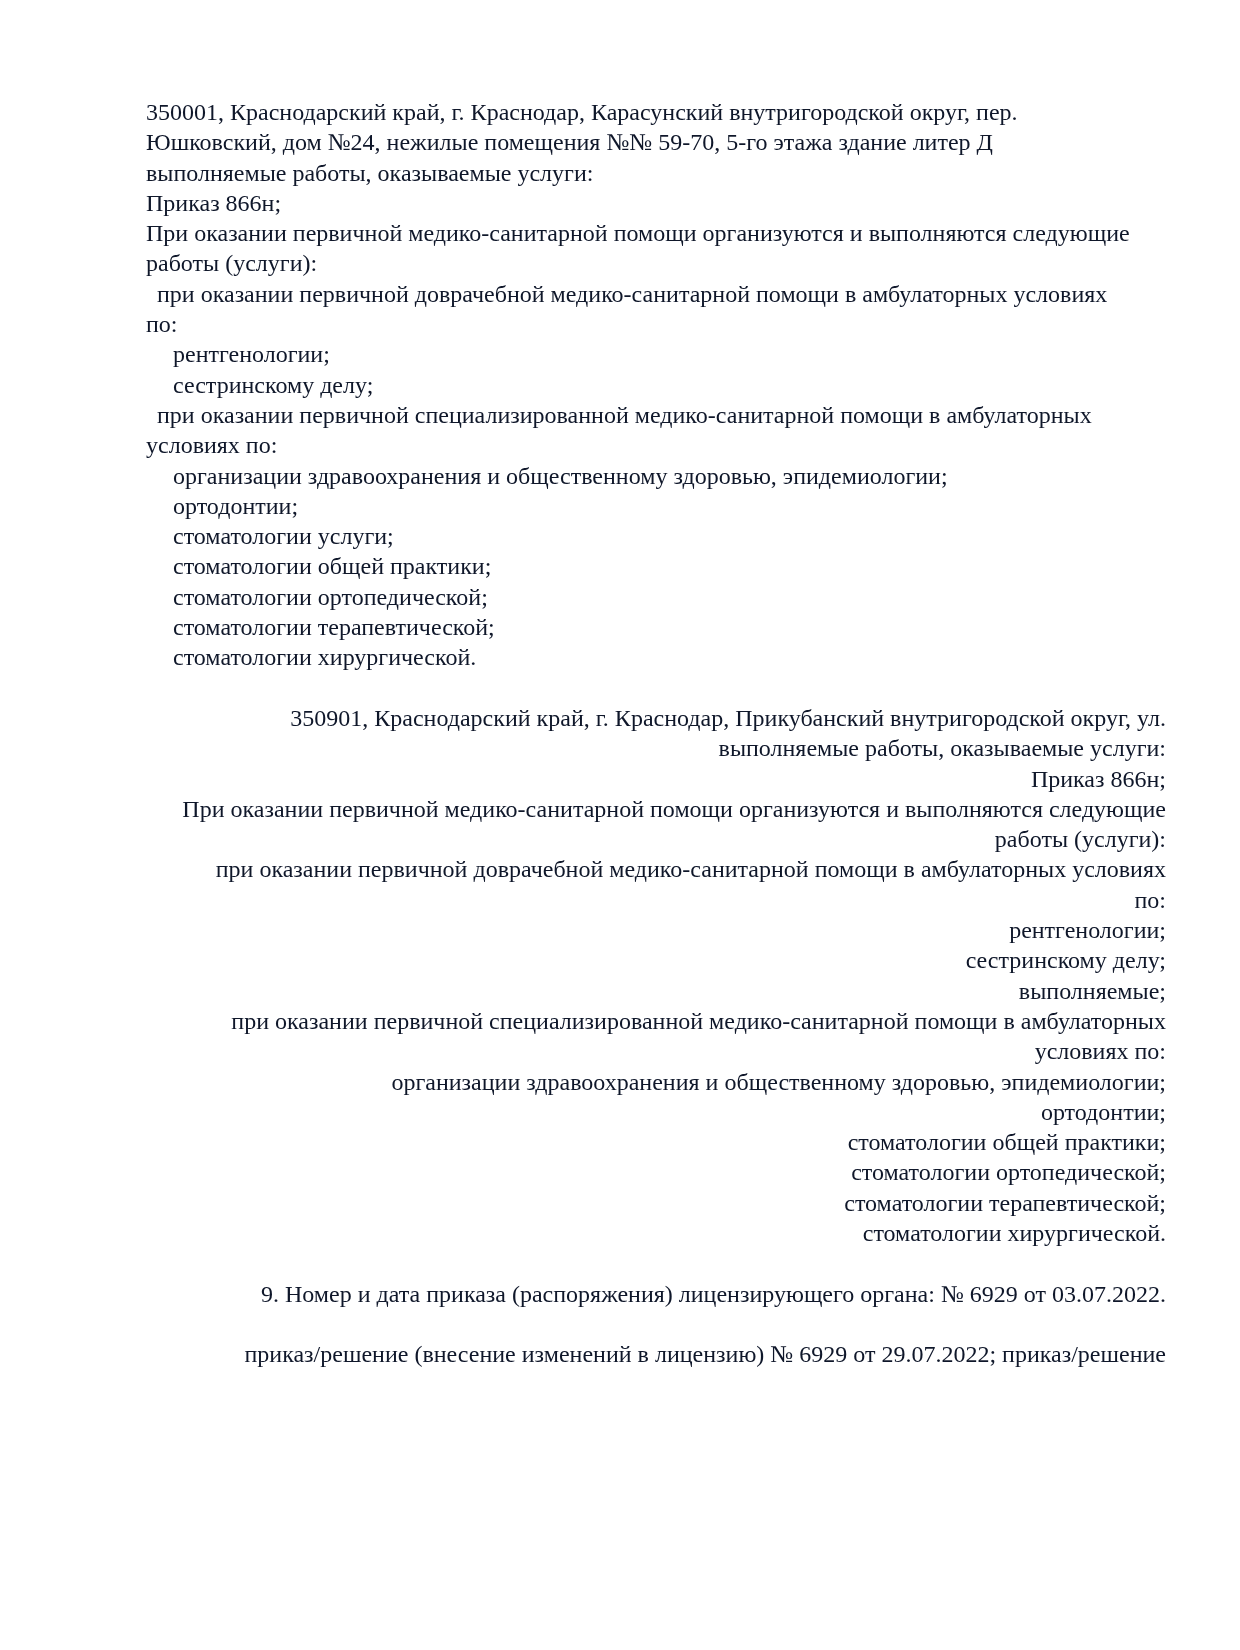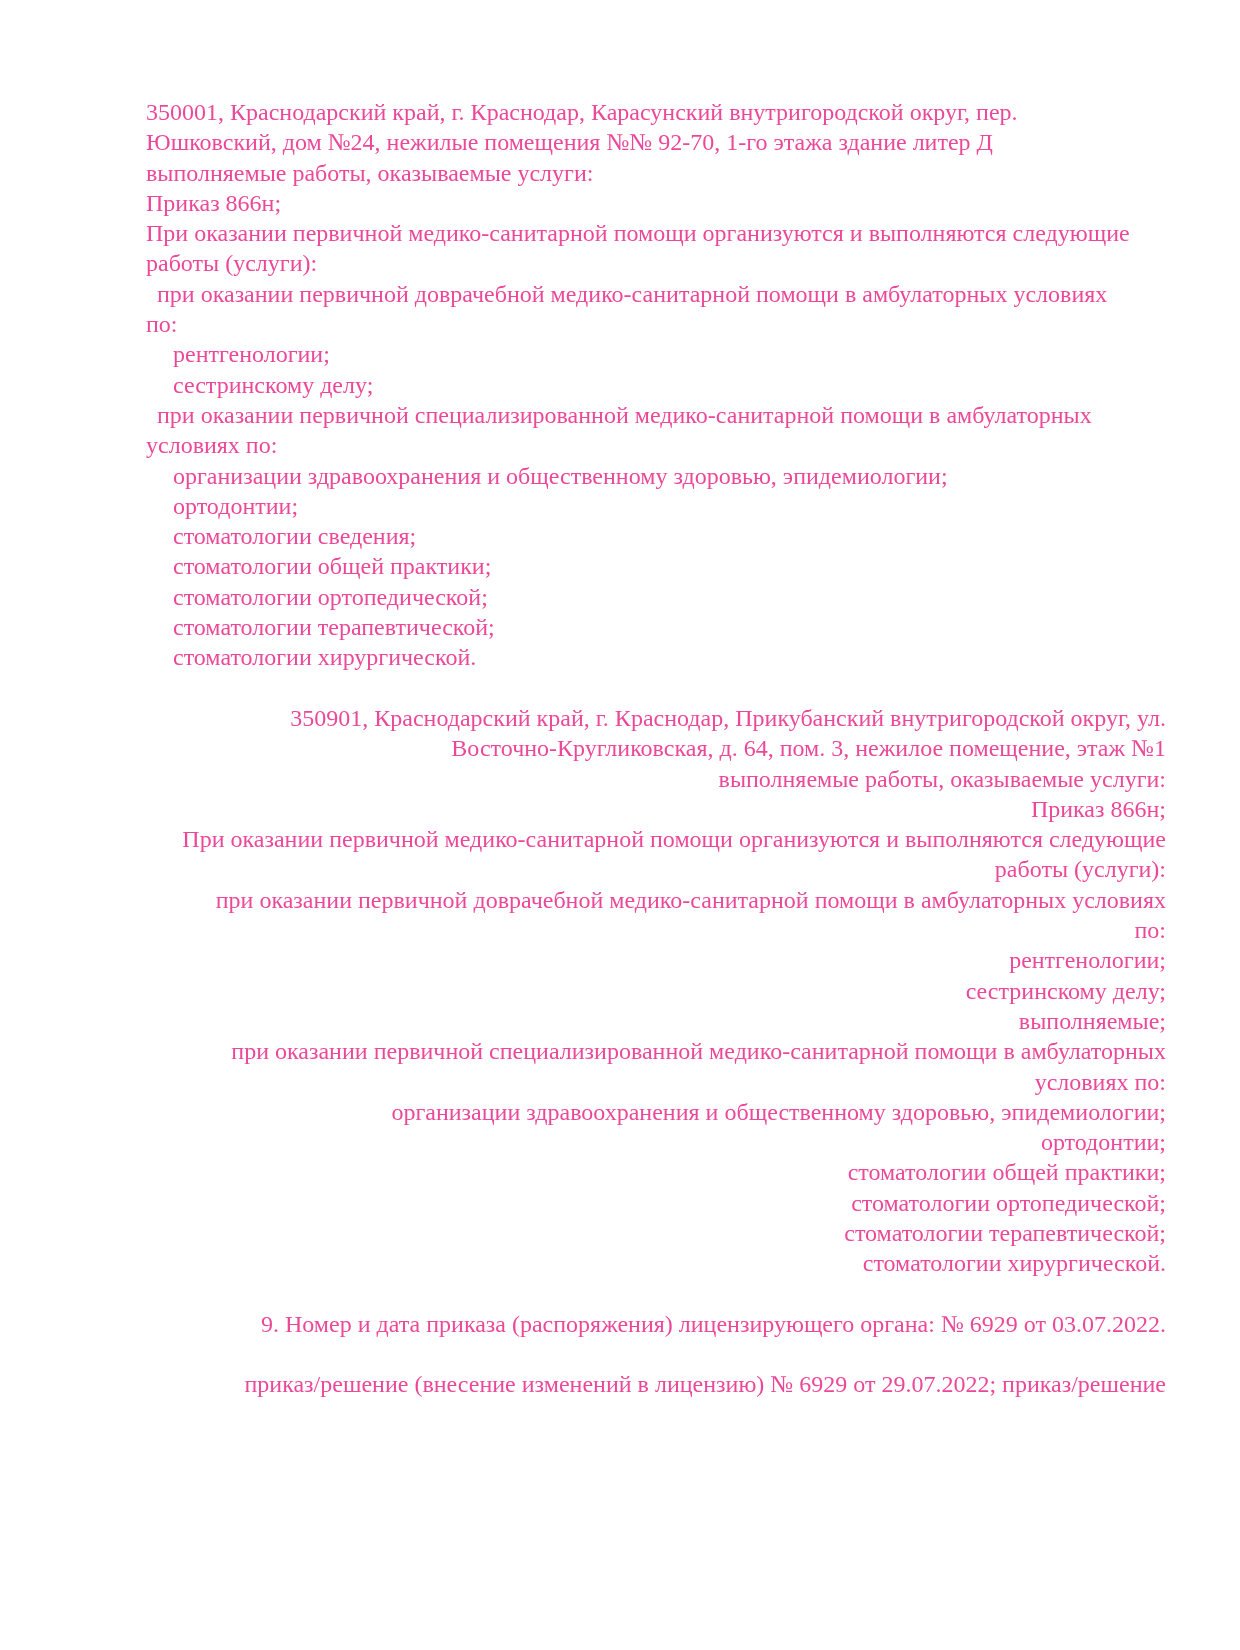--- a/index.html
+++ b/index.html
@@ -20,63 +20,62 @@
     color: #000000;
     font-family: "Liberation Serif", "DejaVu Serif", serif;
   }
   .doc {
     position: absolute;
     left: 146px;
     top: 97px;
     width: 1020px;
     font-size: 24px;
     line-height: 30.3px;
-    color: #ec4899;
+    color: #0f172a;
   }
   .section + .section {
     margin-top: 30.3px;
     text-align: right;
   }
   .line {
     white-space: pre;
     min-height: 30.3px;
   }
   .ind-0 { padding-left: 0; }
   .ind-1 { padding-left: 11px; }
   .ind-2 { padding-left: 27px; }
 </style>
 </head>
 <body>
 
 <div class="page">
   <div class="doc" id="doc">
       <div class="section">
         <div class="line ind-0">350001, Краснодарский край, г. Краснодар, Карасунский внутригородской округ, пер.</div>
-        <div class="line ind-0">Юшковский, дом №24, нежилые помещения №№ 92-70, 1-го этажа здание литер Д</div>
+        <div class="line ind-0">Юшковский, дом №24, нежилые помещения №№ 59-70, 5-го этажа здание литер Д</div>
         <div class="line ind-0">выполняемые работы, оказываемые услуги:</div>
         <div class="line ind-0">Приказ 866н;</div>
         <div class="line ind-0">При оказании первичной медико-санитарной помощи организуются и выполняются следующие</div>
         <div class="line ind-0">работы (услуги):</div>
         <div class="line ind-1">при оказании первичной доврачебной медико-санитарной помощи в амбулаторных условиях</div>
         <div class="line ind-0">по:</div>
         <div class="line ind-2">рентгенологии;</div>
         <div class="line ind-2">сестринскому делу;</div>
         <div class="line ind-1">при оказании первичной специализированной медико-санитарной помощи в амбулаторных</div>
         <div class="line ind-0">условиях по:</div>
         <div class="line ind-2">организации здравоохранения и общественному здоровью, эпидемиологии;</div>
         <div class="line ind-2">ортодонтии;</div>
-        <div class="line ind-2">стоматологии сведения;</div>
+        <div class="line ind-2">стоматологии услуги;</div>
         <div class="line ind-2">стоматологии общей практики;</div>
         <div class="line ind-2">стоматологии ортопедической;</div>
         <div class="line ind-2">стоматологии терапевтической;</div>
         <div class="line ind-2">стоматологии хирургической.</div>
       </div>
       <div class="section">
         <div class="line ind-0">350901, Краснодарский край, г. Краснодар, Прикубанский внутригородской округ, ул.</div>
-        <div class="line ind-0">Восточно-Кругликовская, д. 64, пом. 3, нежилое помещение, этаж №1</div>
         <div class="line ind-0">выполняемые работы, оказываемые услуги:</div>
         <div class="line ind-0">Приказ 866н;</div>
         <div class="line ind-0">При оказании первичной медико-санитарной помощи организуются и выполняются следующие</div>
         <div class="line ind-0">работы (услуги):</div>
         <div class="line ind-1">при оказании первичной доврачебной медико-санитарной помощи в амбулаторных условиях</div>
         <div class="line ind-0">по:</div>
         <div class="line ind-2">рентгенологии;</div>
         <div class="line ind-2">сестринскому делу;</div>
         <div class="line ind-2">выполняемые;</div>
         <div class="line ind-1">при оказании первичной специализированной медико-санитарной помощи в амбулаторных</div>

